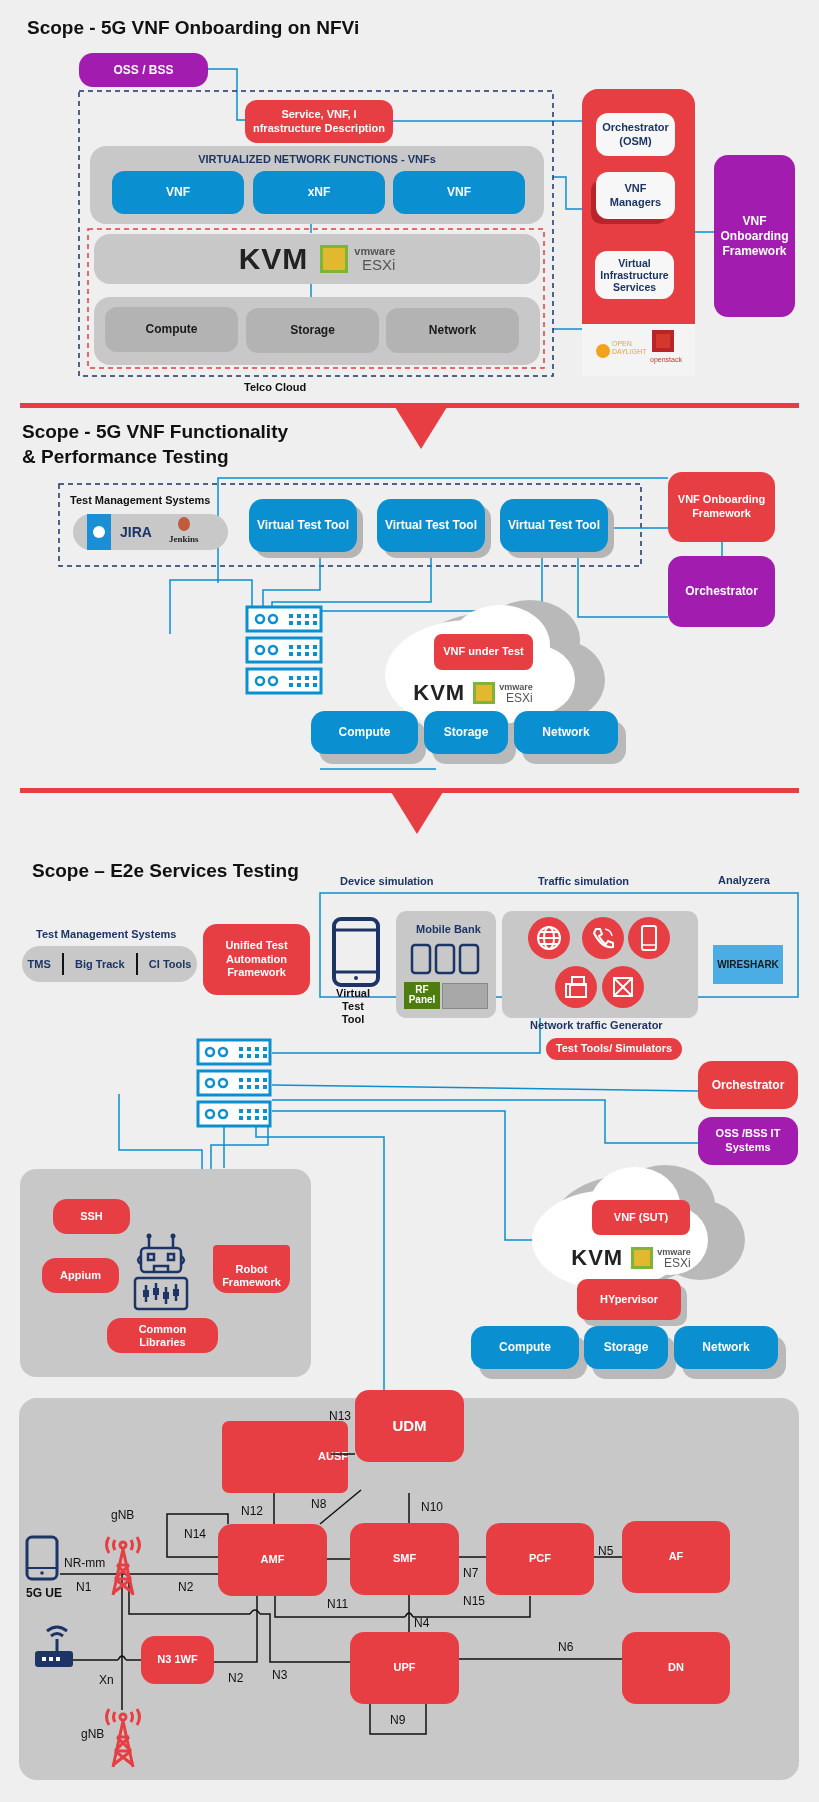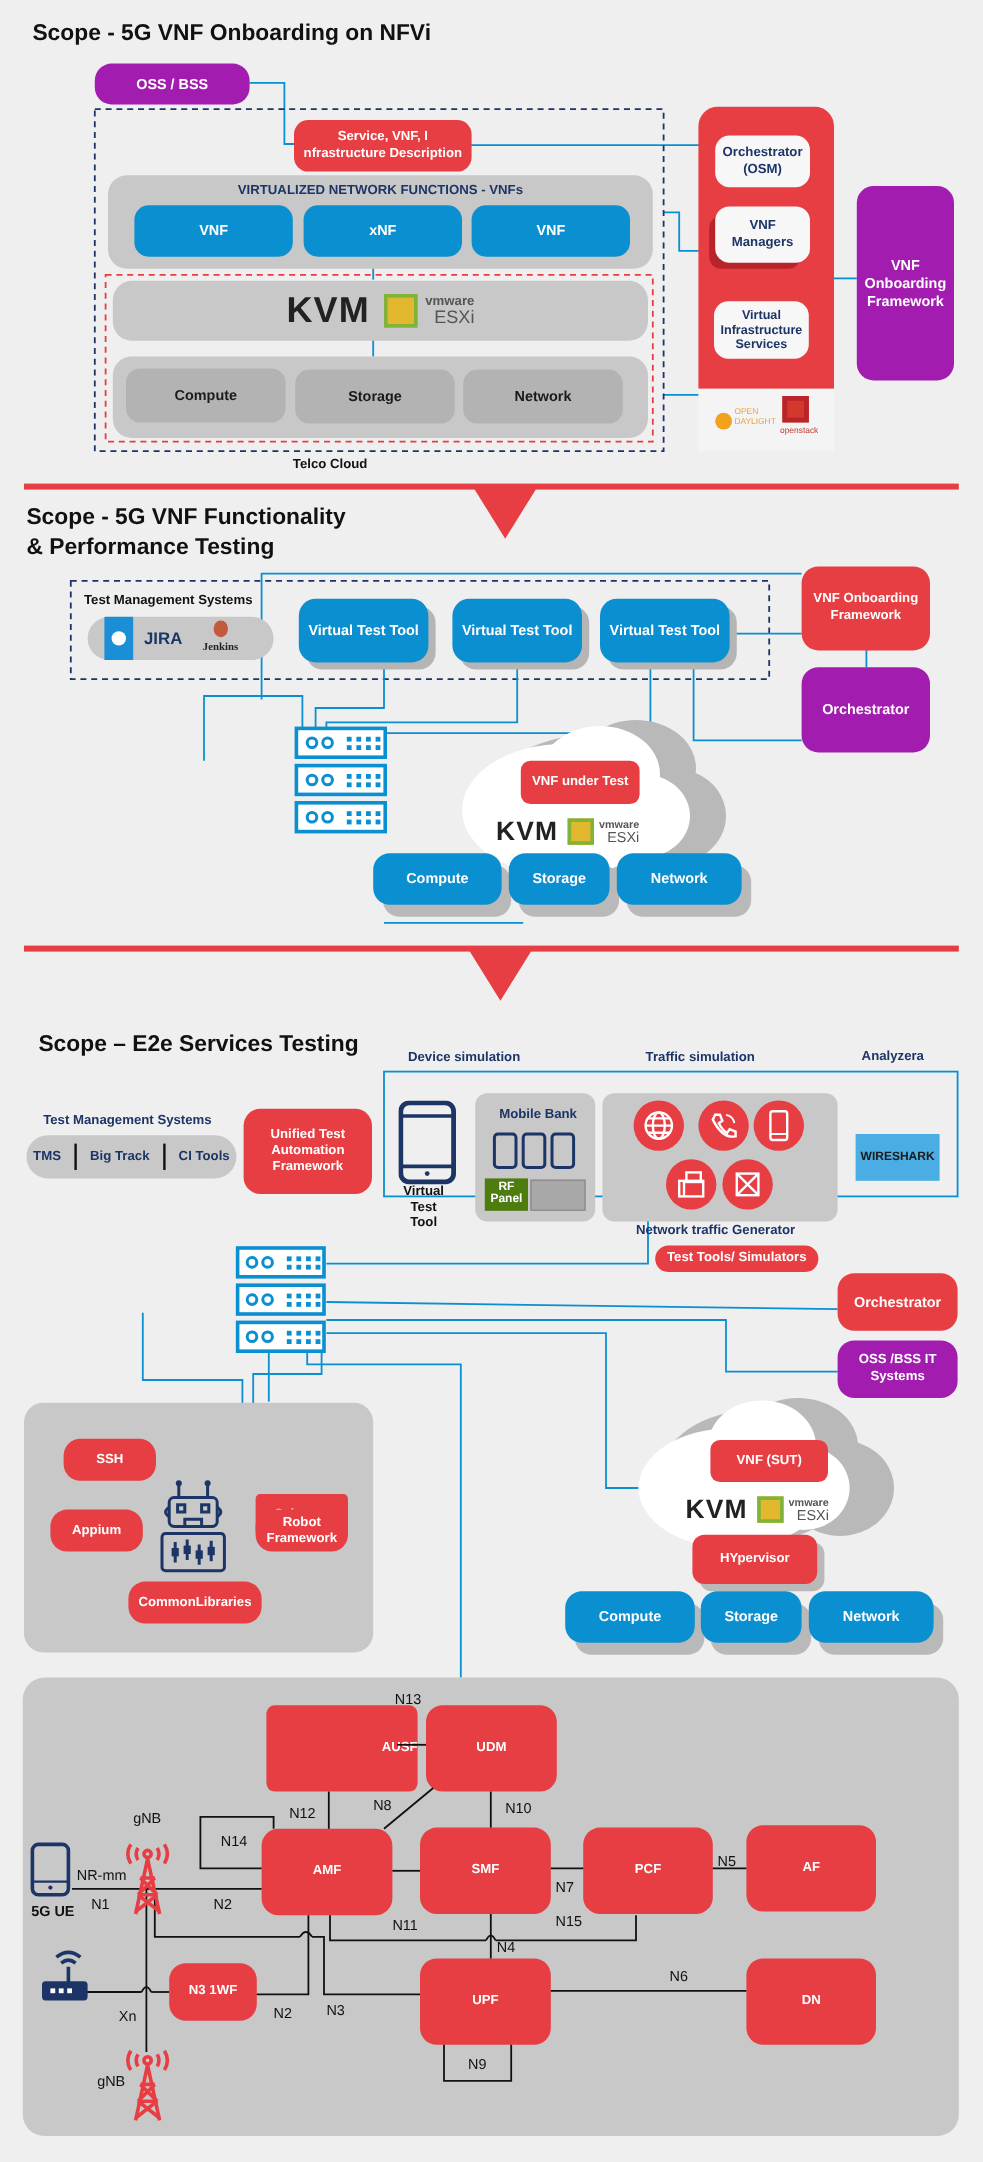--- a/index.html
+++ b/index.html
@@ -403,21 +403,21 @@
 <div class="box red" style="left:213px;top:1198px;width:77px;height:35px;font-size:11px;border-radius:4px;margin-top:47px;" data-name="selenium-box">
     <span>Seienum</span>
   </div>
 <div class="box red" style="left:42px;top:1258px;width:77px;height:35px;font-size:11px;border-radius:14px;" data-name="appium-box">
     <span>Appium</span>
   </div>
 <div class="box red" style="left:213px;top:1258px;width:77px;height:35px;font-size:11px;flex-direction:column;border-radius:14px;line-height:1.1;" data-name="robot-framework-box">
   <span>Robot</span>
   <span>Framework</span>
 </div>
-<div class="box red" style="left:107px;top:1318px;width:111px;height:35px;font-size:11px;flex-direction:row;border-radius:14px;line-height:1.1;" data-name="common-libraries-box">
+<div class="box red" style="left:107px;top:1318px;width:111px;height:35px;font-size:11px;flex-direction:column;border-radius:14px;line-height:1.1;" data-name="common-libraries-box">
   <span>Common</span>
   <span>Libraries</span>
 </div>
 <svg class="abs" style="left:132px;top:1232px;" width="58" height="80" data-name="robot-icon">
   <g fill="none" stroke="#1d3566" stroke-width="2.5">
     <line x1="17" y1="4" x2="17" y2="16"></line>
       <line x1="41" y1="4" x2="41" y2="16"></line>
     <rect x="9" y="16" width="40" height="24" rx="4"></rect>
     <rect x="16" y="22" width="6" height="6"></rect>
       <rect x="36" y="22" width="6" height="6"></rect>
@@ -459,21 +459,21 @@
   </div>
 <div class="box blue" style="left:674px;top:1326px;width:104px;height:43px;font-size:12px;border-radius:14px;box-shadow:8px 10px 0 #b9b9b9;" data-name="network-box-s3">
     <span>Network</span>
   </div>
 
 <div class="abs" style="left:19px;top:1398px;width:780px;height:382px;background:#c8c8c8;border-radius:18px;" data-name="5g-core-panel"></div>
 
 <div class="box red" style="left:222px;top:1421px;width:126px;height:72px;font-size:11px;border-radius:7px;justify-content:flex-end;" data-name="ausf-node">
     <span>AUSF</span>
   </div>
-<div class="box red" style="left:355px;top:1421px;width:109px;height:72px;font-size:11px;border-radius:14px;" data-name="udm-node">
+<div class="box red" style="left:355px;top:1390px;width:109px;height:72px;font-size:15px;border-radius:14px;" data-name="udm-node">
     <span>UDM</span>
   </div>
 <div class="box red" style="left:218px;top:1524px;width:109px;height:72px;font-size:11px;border-radius:14px;" data-name="amf-node">
     <span>AMF</span>
   </div>
 <div class="box red" style="left:350px;top:1523px;width:109px;height:72px;font-size:11px;border-radius:14px;" data-name="smf-node">
     <span>SMF</span>
   </div>
 <div class="box red" style="left:486px;top:1523px;width:108px;height:72px;font-size:11px;border-radius:14px;" data-name="pcf-node">
     <span>PCF</span>

